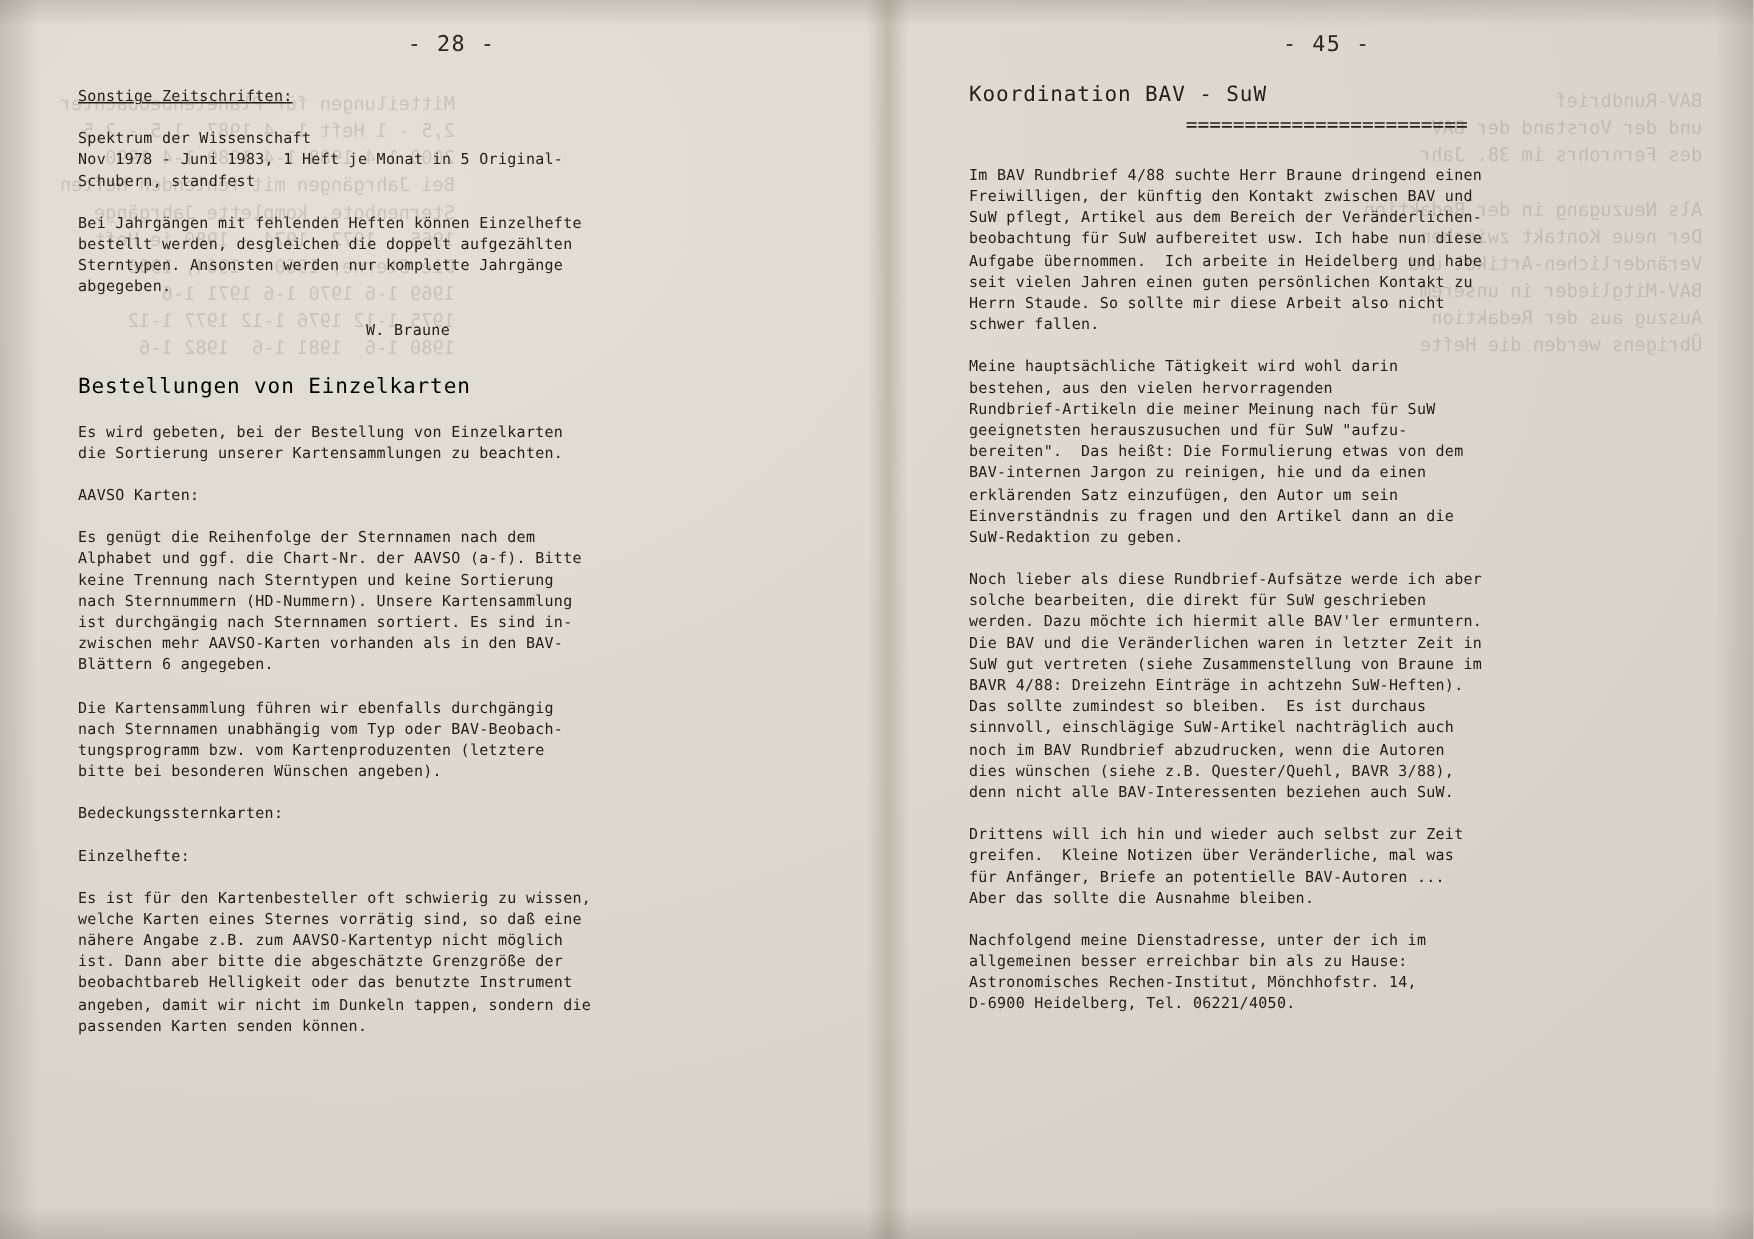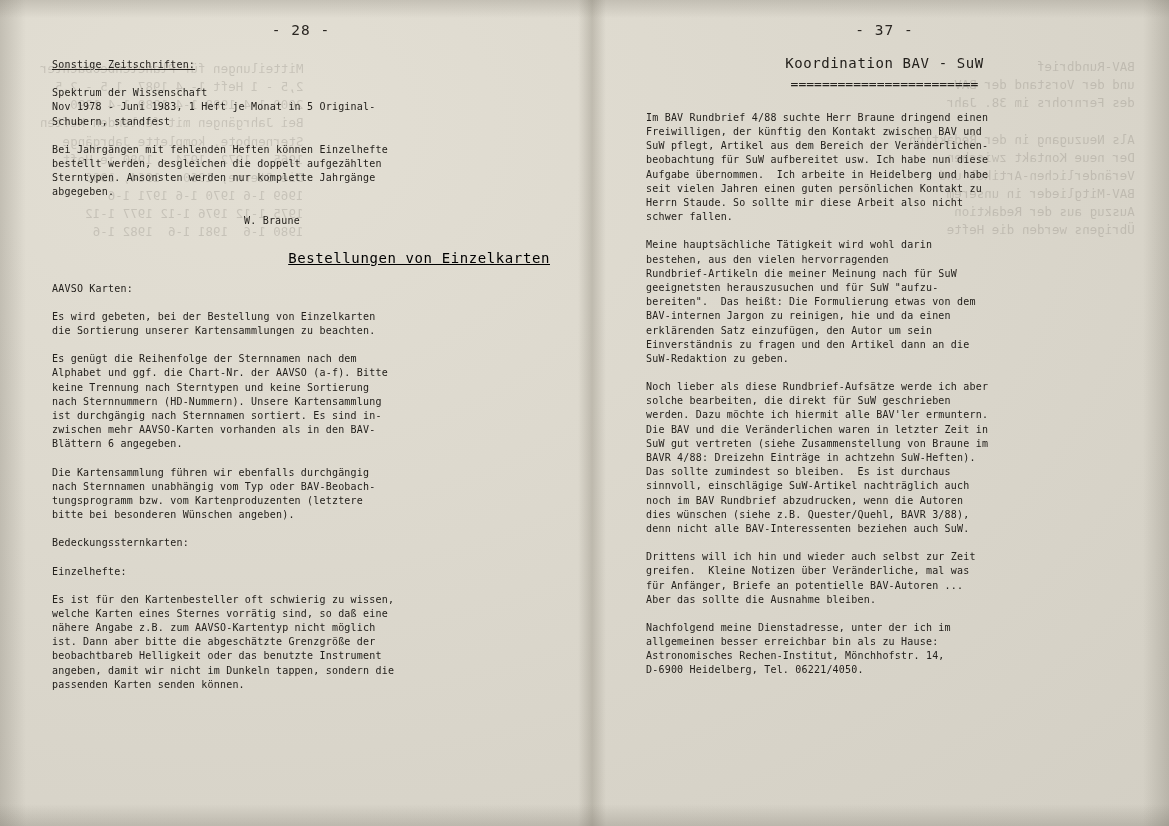--- a/index.html
+++ b/index.html
@@ -54,33 +54,32 @@
     line-height: 1.42;
     letter-spacing: 0.2px;
     margin: 0 0 14px 0;
     white-space: pre-wrap;
   }
   .hdr {
     text-decoration: underline;
     margin-bottom: 14px;
   }
   .hdr-center {
-    text-align: right;
-    text-decoration: underline;
+    text-align: left;
     font-size: 14px;
     margin: 22px 0 16px 0;
     letter-spacing: 0.6px;
   }
   .sig {
     text-align: center;
     padding-right: 58px;
     margin-bottom: 18px;
   }
   .title {
-    text-align: center;
+    text-align: left;
     font-size: 14px;
     letter-spacing: 0.6px;
     margin-bottom: 2px;
   }
   .title-rule {
     text-align: center;
     font-size: 13px;
     color: #23201c;
     letter-spacing: 0px;
     margin-bottom: 20px;
@@ -146,24 +145,24 @@
 Schubern, standfest</p>
     <p>Bei Jahrgängen mit fehlenden Heften können Einzelhefte
 bestellt werden, desgleichen die doppelt aufgezählten
 Sterntypen. Ansonsten werden nur komplette Jahrgänge
 abgegeben.</p>
 
     <div class="sig">W. Braune</div>
 
     <div class="hdr-center">Bestellungen von Einzelkarten</div>
 
-    <p>AAVSO Karten:</p>
-
     <p>Es wird gebeten, bei der Bestellung von Einzelkarten
 die Sortierung unserer Kartensammlungen zu beachten.</p>
+
+    <p>AAVSO Karten:</p>
     <p>Es genügt die Reihenfolge der Sternnamen nach dem
 Alphabet und ggf. die Chart-Nr. der AAVSO (a-f). Bitte
 keine Trennung nach Sterntypen und keine Sortierung
 nach Sternnummern (HD-Nummern). Unsere Kartensammlung
 ist durchgängig nach Sternnamen sortiert. Es sind in-
 zwischen mehr AAVSO-Karten vorhanden als in den BAV-
 Blättern 6 angegeben.</p>
 
     <p>Die Kartensammlung führen wir ebenfalls durchgängig
 nach Sternnamen unabhängig vom Typ oder BAV-Beobach-
@@ -176,21 +175,21 @@
 welche Karten eines Sternes vorrätig sind, so daß eine
 nähere Angabe z.B. zum AAVSO-Kartentyp nicht möglich
 ist. Dann aber bitte die abgeschätzte Grenzgröße der
 beobachtbareb Helligkeit oder das benutzte Instrument
 angeben, damit wir nicht im Dunkeln tappen, sondern die
 passenden Karten senden können.</p>
 
   </div>
 
   <div class="page page-right">
-    <div class="folio">- 37 -</div>
+    <div class="folio">- 45 -</div>
 
     <div class="title">Koordination BAV - SuW</div>
     <div class="title-rule">========================</div>
 
     <p>Im BAV Rundbrief 4/88 suchte Herr Braune dringend einen
 Freiwilligen, der künftig den Kontakt zwischen BAV und
 SuW pflegt, Artikel aus dem Bereich der Veränderlichen-
 beobachtung für SuW aufbereitet usw. Ich habe nun diese
 Aufgabe übernommen.  Ich arbeite in Heidelberg und habe
 seit vielen Jahren einen guten persönlichen Kontakt zu

